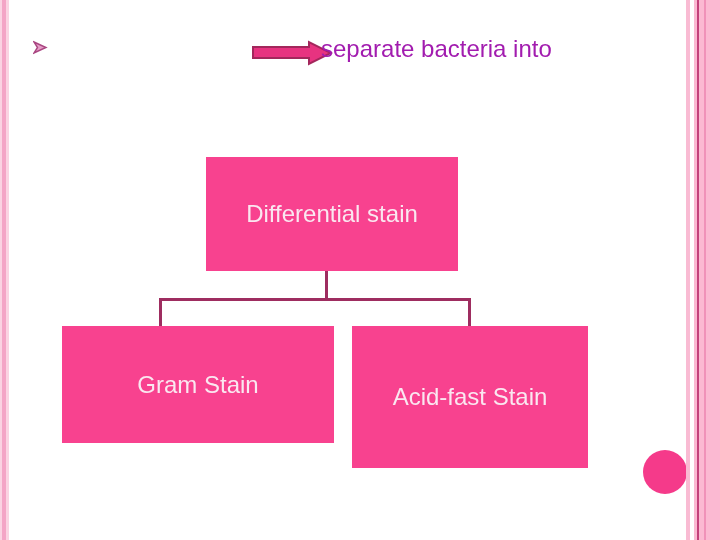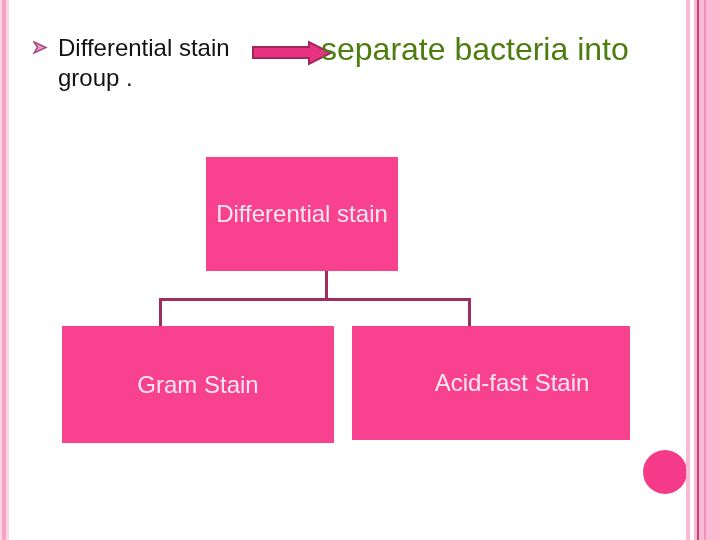--- a/index.html
+++ b/index.html
@@ -27,32 +27,32 @@
   .bullet-item{
     position:absolute;left:33px;top:33px;width:240px;
     display:flex;align-items:flex-start;
   }
   .bullet-icon{flex:0 0 auto;margin-top:7px;margin-right:10px;}
   .bullet-text{
     font-size:24px;line-height:30px;color:#131313;letter-spacing:0;
   }
   .arrow-target-text{
     position:absolute;left:321px;top:34px;
-    font-size:32px;line-height:30px;color:#4d7c0f;white-space:nowrap;
+    font-size:24px;line-height:30px;color:#a21caf;white-space:nowrap;
   }
   .block-arrow{position:absolute;left:252px;top:40px;}
   
   .node{
     position:absolute;background:#F8428F;color:#FAE7F0;
     display:flex;align-items:center;justify-content:center;
     font-size:24px;text-align:center;
   }
-  .node-root{left:206px;top:157px;width:192px;height:114px;}
+  .node-root{left:206px;top:157px;width:252px;height:114px;}
   .node-left{left:62px;top:326px;width:272px;height:117px;}
-  .node-right{left:352px;top:326px;width:236px;height:114px;padding-left:42px;}
+  .node-right{left:352px;top:326px;width:236px;height:142px;}
   .conn{position:absolute;background:#9E2D60;}
   .conn-v-root{left:324.5px;top:271px;width:3px;height:28px;}
   .conn-h{left:159px;top:298px;width:312px;height:3px;}
   .conn-v-left{left:159px;top:298px;width:3px;height:29px;}
   .conn-v-right{left:468px;top:298px;width:3px;height:29px;}
   
   .deco-circle{
     position:absolute;left:643px;top:450px;width:44px;height:44px;
     border-radius:50%;background:#F53A8A;z-index:4;
   }
@@ -65,21 +65,20 @@
   <div class="left-stripe"></div>
   <div class="right-stripe-thin"></div>
   <div class="right-stripe-band"></div>
 
   <div class="bullet-item">
     <span class="bullet-icon">
       <svg width="15" height="15" viewBox="0 0 15 15">
         <polygon points="1,2 13,7.5 1,13 4.5,7.5" fill="#E59DC6" stroke="#A94581" stroke-width="1.4" stroke-linejoin="miter"></polygon>
       </svg>
     </span>
-    <span class="bullet-text">Differential stain group .</span>
   </div>
 
   <span class="block-arrow">
     <svg width="81" height="26" viewBox="0 0 81 26">
       <polygon points="1,7 57,7 57,2 79,13 57,24 57,18 1,18" fill="#E73380" stroke="#A3275C" stroke-width="2" stroke-linejoin="miter"></polygon>
     </svg>
   </span>
 
   <span class="arrow-target-text">separate bacteria into</span>
 

